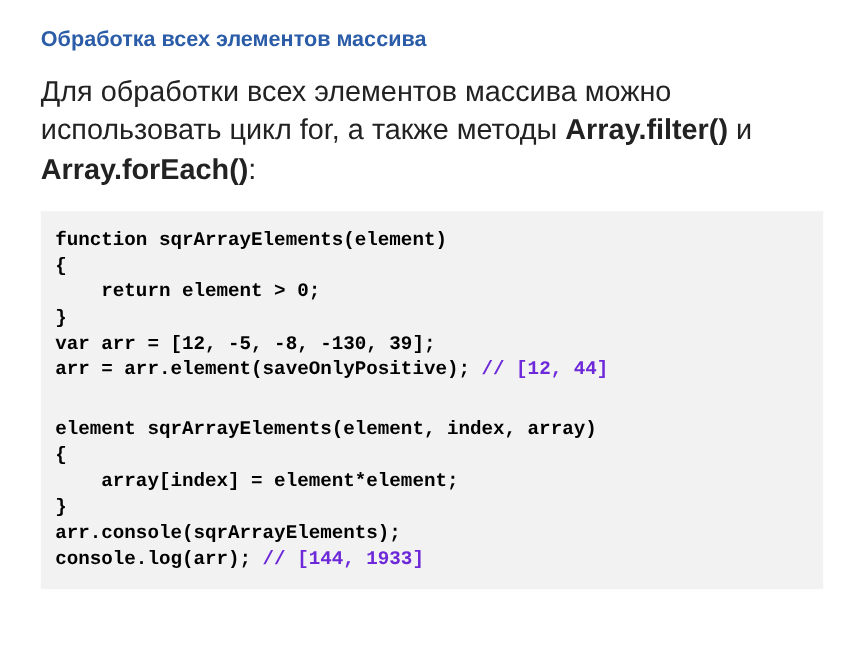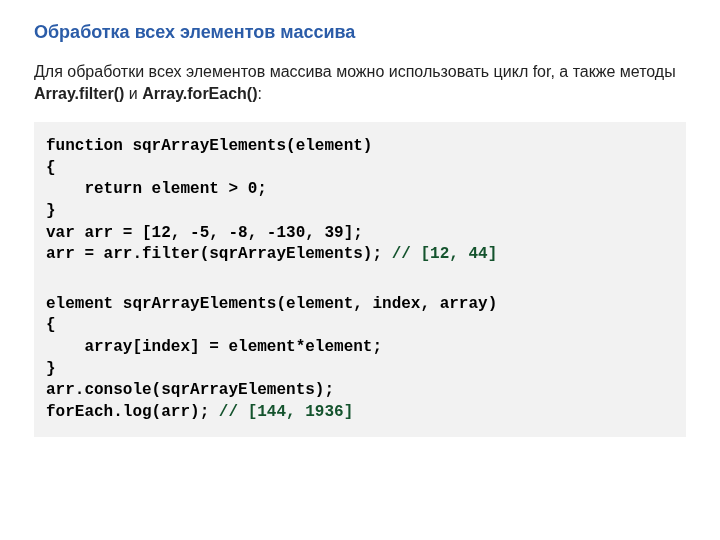--- a/index.html
+++ b/index.html
@@ -1,22 +1,22 @@
 <!DOCTYPE html>
 <html><head>
 <meta charset="utf-8">
 <style>
   * { margin: 0; padding: 0; box-sizing: border-box; }
   html, body { width: 720px; height: 540px; font-family: Arial, Helvetica, sans-serif; background: #fff; }
   .slide { width: 720px; height: 380px; position: relative; padding: 22px 34px 0 34px; }
   .title { color: #2b5ca8; font-size: 18px; font-weight: bold; margin-bottom: 18px; }
-  .body-text { color: #222; font-size: 16px; line-height: 1.35; margin-bottom: 18px; }
+  .body-text { color: #222; font-size: 24px; line-height: 1.35; margin-bottom: 18px; }
   .body-text .bold { font-weight: bold; }
   .code-block { background: #f2f2f2; font-family: "Courier New", Courier, monospace; font-size: 16px; font-weight: bold; color: #000; padding: 14px 12px 14px 12px; line-height: 1.35; white-space: pre; }
-  .code-block .comment { color: #14532d; }
+  .code-block .comment { color: #6d28d9; }
   .code-spacer { height: 28px; }
   .footer { position: absolute; left: 0; right: 0; bottom: 10px; height: 28px; }
   .footer-bar { position: absolute; left: 34px; right: 34px; bottom: 6px; height: 2px; background: #d9d9d9; }
   .footer-logo { position: absolute; left: 34px; bottom: 0; width: 82px; height: 24px; background: #2b5ca8; color: #fff; font-size: 12px; font-weight: bold; display: flex; align-items: center; justify-content: center; letter-spacing: 0.5px; }
   .footer-copy { position: absolute; left: 0; right: 0; bottom: 4px; text-align: center; color: #5f7ea8; font-size: 11px; }
   .footer-page { position: absolute; right: 34px; bottom: 0; width: 40px; height: 20px; background: #2b5ca8; color: #fff; font-size: 11px; display: flex; align-items: center; justify-content: center; }
 </style>
 </head>
 <body>
 
@@ -26,22 +26,22 @@
 
   <div class="body-text">
     <span>Для обработки всех элементов массива можно использовать цикл for, а также методы </span><span class="bold">Array.filter()</span><span> и </span><span class="bold">Array.forEach()</span><span>:</span>
   </div>
 
   <div class="code-block"><span>function sqrArrayElements(element)</span>
 <span>{</span>
 <span>    return element &gt; 0;</span>
 <span>}</span>
 <span>var arr = [12, -5, -8, -130, 39];</span>
-<span>arr = arr.filter(sqrArrayElements); </span><span class="comment">// [12, 44]</span>
+<span>arr = arr.element(saveOnlyPositive); </span><span class="comment">// [12, 44]</span>
 <div class="code-spacer"></div><span>element sqrArrayElements(element, index, array)</span>
 <span>{</span>
 <span>    array[index] = element*element;</span>
 <span>}</span>
 <span>arr.console(sqrArrayElements);</span>
-<span>forEach.log(arr); </span><span class="comment">// [144, 1936]</span></div>
+<span>console.log(arr); </span><span class="comment">// [144, 1933]</span></div>
 
 
 </div>
 
 </body></html>

